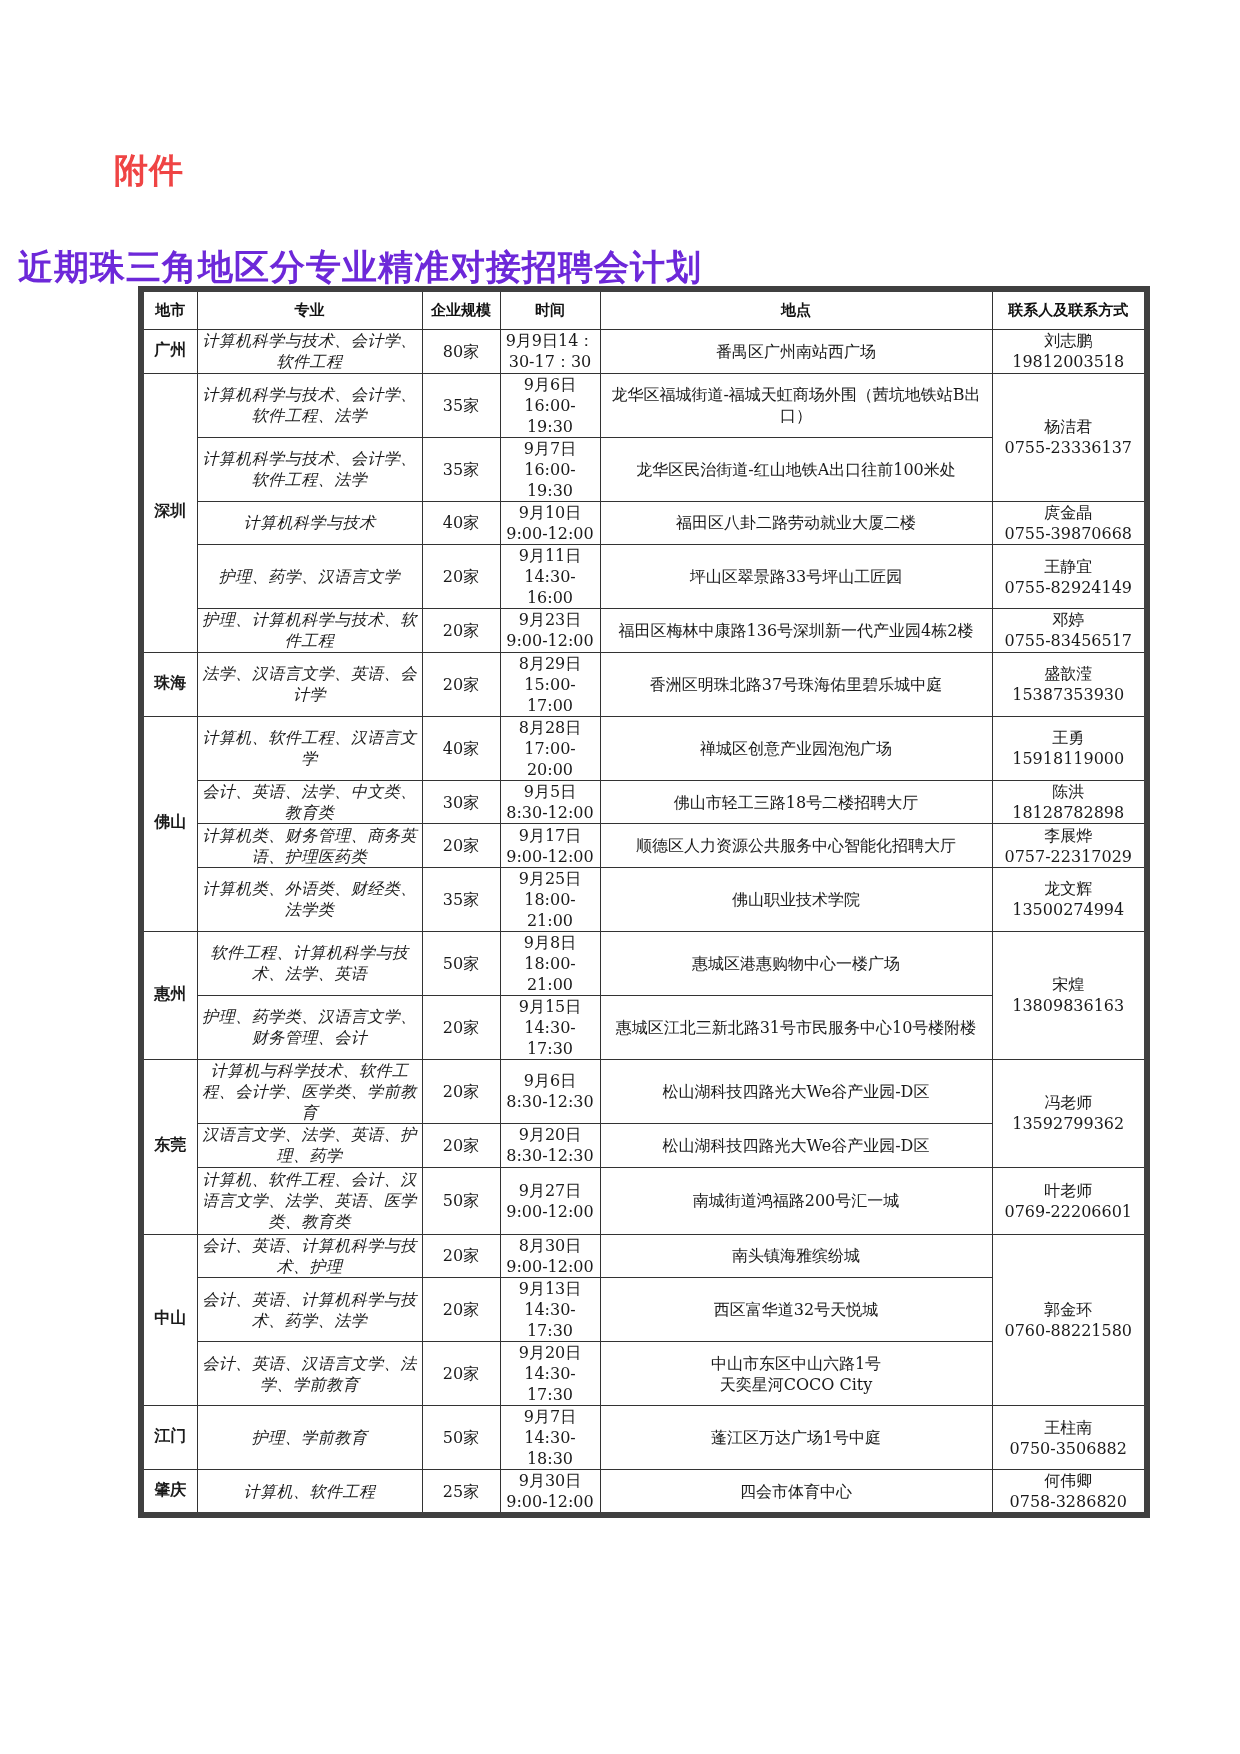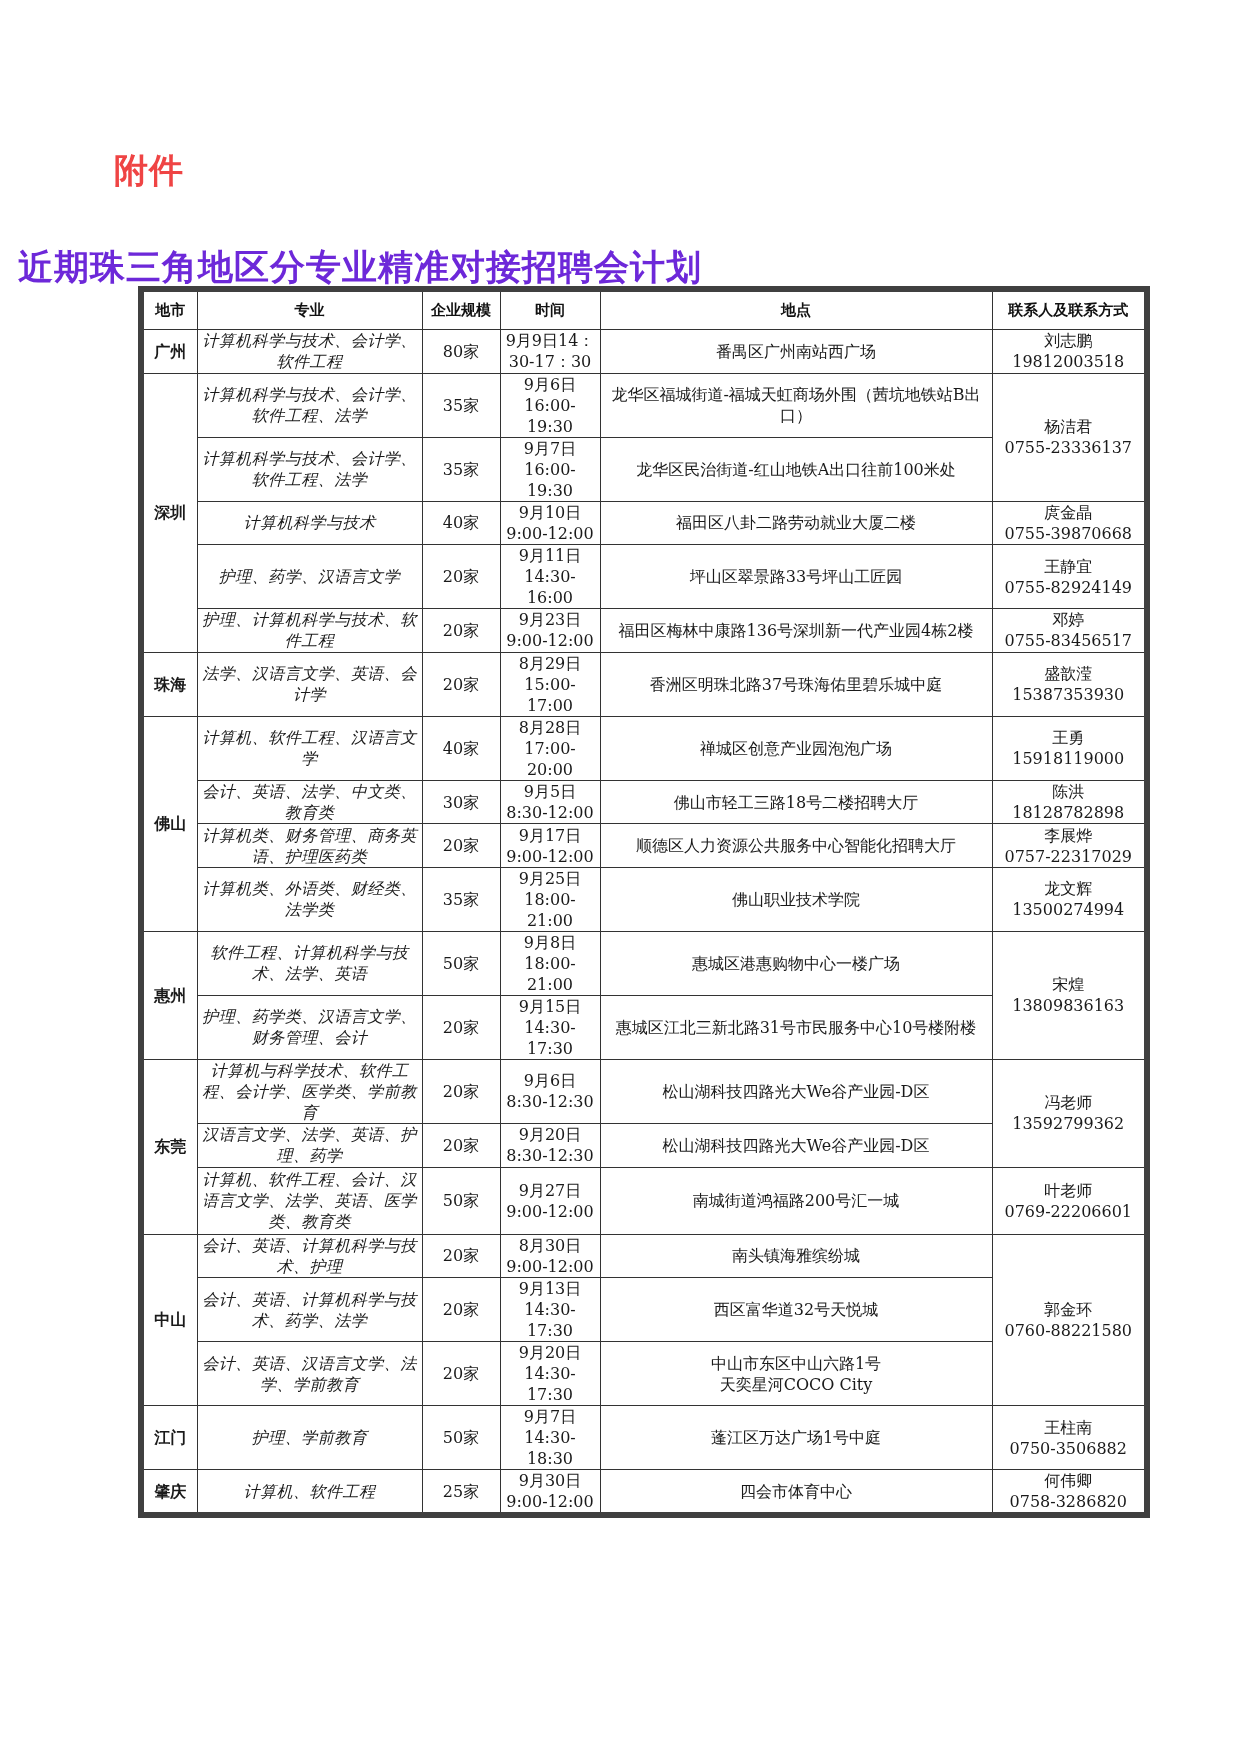--- a/index.html
+++ b/index.html
@@ -8,21 +8,21 @@
   .attachment { position:absolute; left:114px; top:148px; font-size:34px; font-weight:bold;
                 font-family:"DejaVu Sans","Liberation Sans",sans-serif; letter-spacing:1px; color:#ef4444; }
   .title { position:absolute; left:0; width:1240px; top:244px; text-align:left;
            font-size:35px; font-weight:bold; color:#6d28d9; letter-spacing:1px;
            font-family:"DejaVu Serif","Liberation Serif",serif; padding-left:18px; box-sizing:border-box; }
   table.plan { position:absolute; left:107px; top:286px; width:1006px; border-collapse:collapse;
                table-layout:fixed; border:6px solid #404040;margin-left:31px; }
   table.plan td, table.plan th { border:1.5px solid #333; text-align:center; vertical-align:middle;
                padding:0 2px; font-size:16px; line-height:21px; overflow:hidden; }
   table.plan th { font-family:"DejaVu Sans","Liberation Sans",sans-serif; font-weight:bold; font-size:15px; height:37px; color:#111;}
-  td.city { font-family:Liberation Serif, serif; font-weight:bold; font-size:16px; }
+  td.city { font-family:Liberation Mono, monospace; font-weight:bold; font-size:16px; }
   td.major { font-size:16px; letter-spacing:0.5px;font-style:italic; }
   tr.r { height:43.6px; }
   tr.tall { height:67px;padding-left:8px; }
   .line { display:block; }
 </style>
 </head>
 <body>
 
 <div class="attachment">附件</div>
 <div class="title">近期珠三角地区分专业精准对接招聘会计划</div>

